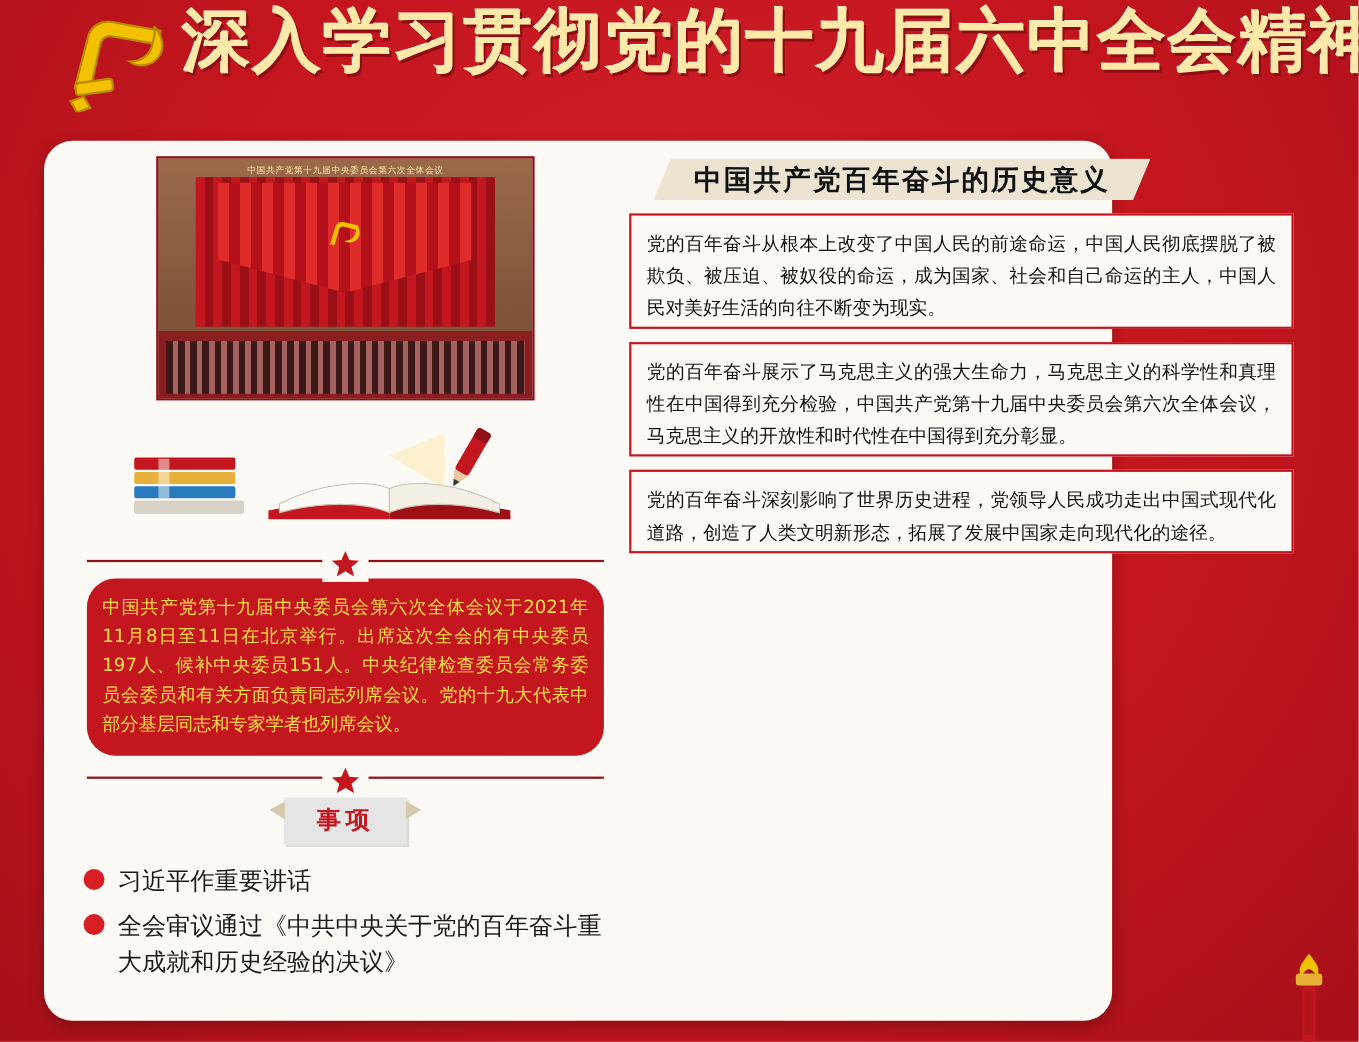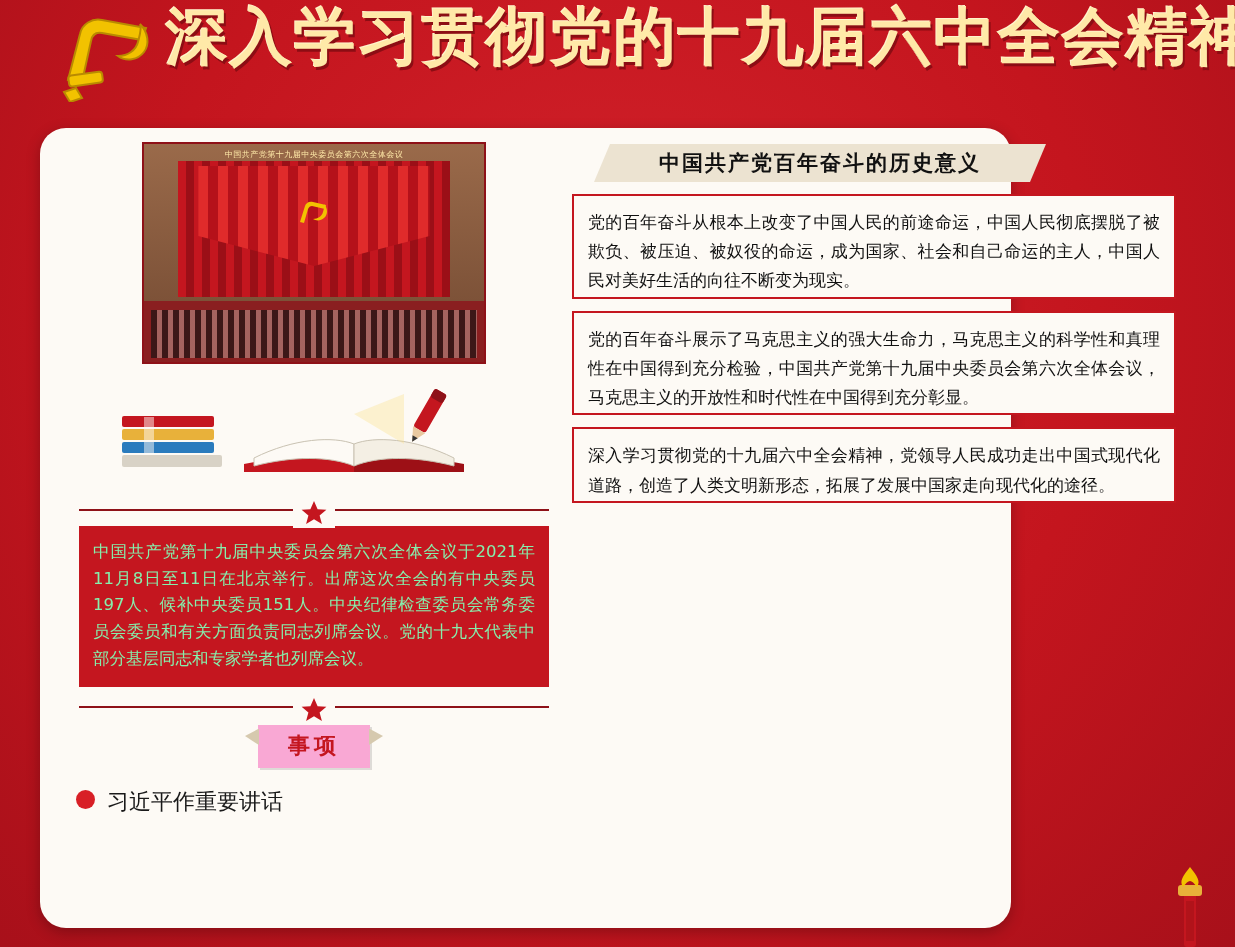--- a/index.html
+++ b/index.html
@@ -82,34 +82,35 @@
   .books-art { width: 420px; height: 100px; margin: 22px auto 0; position: relative; }
 
   .divider-star {
     width: 470px; margin: 14px auto 0; position: relative; height: 18px;
   }
   .divider-star .line { position: absolute; top: 9px; left: 0; width: 100%; height: 2px; background: #8e1118; }
   .divider-star .star { position: absolute; top: 0; left: 50%; transform: translateX(-50%); background: #fdfaf5; padding: 0 8px; }
 
   .red-block {
     width: 470px; margin: 8px auto 0;
-    background: #c4161f; color: #86efac;
+    background: #c4161f; color: #fde047;
     padding: 13px 14px 14px;
     font-size: 16.5px; line-height: 1.62;
     font-family: "DejaVu Sans", sans-serif;
     text-align: justify;
+    border-radius: 26px;
   }
 
   .divider-star2 { width: 470px; margin: 10px auto 0; position: relative; height: 18px; }
   .divider-star2 .line { position: absolute; top: 9px; left: 0; width: 100%; height: 2px; background: #8e1118; }
   .divider-star2 .star { position: absolute; top: 0; left: 50%; transform: translateX(-50%); background: #fdfaf5; padding: 0 8px; }
 
   .section-ribbon {
     width: 112px; margin: 10px auto 0; position: relative;
-    background: #f9a8d4;
+    background: #e5e5e5;
     text-align: center;
     padding: 6px 0 7px;
     box-shadow: 2px 2px 0 rgba(0,0,0,.12);
   }
   .section-ribbon span {
     font-family: "DejaVu Sans", sans-serif;
     font-size: 22px; font-weight: bold; color: #c4161f; letter-spacing: 4px;
   }
   .ribbon-tailL, .ribbon-tailR {
     position: absolute; top: 4px; width: 14px; height: 30px; background: #d6c9ae;
@@ -137,21 +138,21 @@
   .rh-band {
     position: absolute; left: 0; top: 0; width: 452px; height: 38px;
     background: #ece3d1;
     clip-path: polygon(16px 0, 452px 0, 436px 38px, 0 38px);
     box-shadow: 1px 2px 0 rgba(0,0,0,.10);
   }
   .rh-text {
     position: absolute; left: 0; top: 0; width: 452px; height: 38px;
     display: flex; align-items: center; justify-content: center;
     font-family: "DejaVu Sans", sans-serif;
-    font-size: 21px; font-weight: bold; color: #111; letter-spacing: 2px;
+    font-size: 25px; font-weight: bold; color: #111; letter-spacing: 2px;
   }
 
   .para-box {
     border: 2px solid #c4161f;
     background: #fdfaf5;
     padding: 12px 14px 1px;
     margin-bottom: 12px;
     font-family: "DejaVu Sans", sans-serif;
     font-size: 17px; line-height: 1.72; color: #111;
     text-align: justify;
@@ -251,32 +252,36 @@
         <div class="ribbon-tailL"></div>
         <div class="ribbon-tailR"></div>
         <span>事项</span>
       </div>
 
       <div class="bullets">
         <div class="bullet-row">
           <div class="dot"></div>
           <div class="bullet-text">习近平作重要讲话</div>
         </div>
+        <div class="bullet-row">
+          <div class="dot"></div>
+          <div class="bullet-text">全会审议通过《中共中央关于党的百年奋斗重大成就和历史经验的决议》</div>
+        </div>
       </div>
     </div>
 
     <div class="right-col">
       <div class="right-heading">
         <div class="rh-band"></div>
         <div class="rh-text">中国共产党百年奋斗的历史意义</div>
       </div>
 
       <div class="para-box">党的百年奋斗从根本上改变了中国人民的前途命运，中国人民彻底摆脱了被欺负、被压迫、被奴役的命运，成为国家、社会和自己命运的主人，中国人民对美好生活的向往不断变为现实。</div>
       <div class="para-box">党的百年奋斗展示了马克思主义的强大生命力，马克思主义的科学性和真理性在中国得到充分检验，中国共产党第十九届中央委员会第六次全体会议，马克思主义的开放性和时代性在中国得到充分彰显。</div>
-      <div class="para-box">深入学习贯彻党的十九届六中全会精神，党领导人民成功走出中国式现代化道路，创造了人类文明新形态，拓展了发展中国家走向现代化的途径。</div>
+      <div class="para-box">党的百年奋斗深刻影响了世界历史进程，党领导人民成功走出中国式现代化道路，创造了人类文明新形态，拓展了发展中国家走向现代化的途径。</div>
     </div>
 
   </div>
 </div>
 
 <div class="torch">
   <svg width="46" height="80" viewBox="0 0 46 80" aria-hidden="true">
     <rect x="17" y="26" width="12" height="54" rx="3" fill="#c4161f"></rect>
     <rect x="11" y="18" width="24" height="11" rx="3" fill="#e8b13a"></rect>
     <path d="M23 0 C30 9 34 14 30 20 C27 16 25 14 23 14 C21 14 19 16 16 20 C12 14 16 9 23 0 Z" fill="#f2c200"></path>

